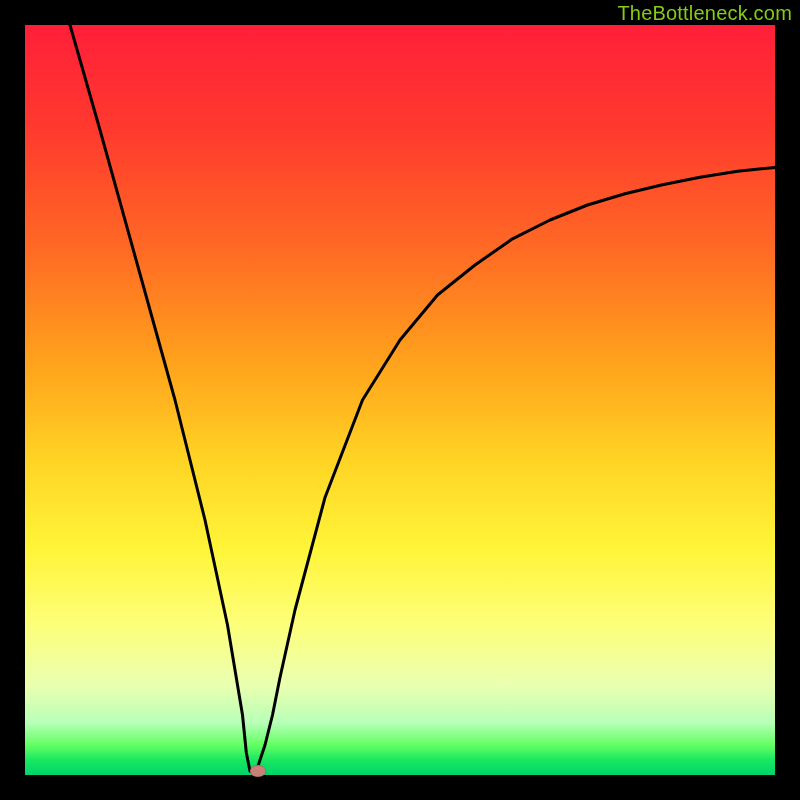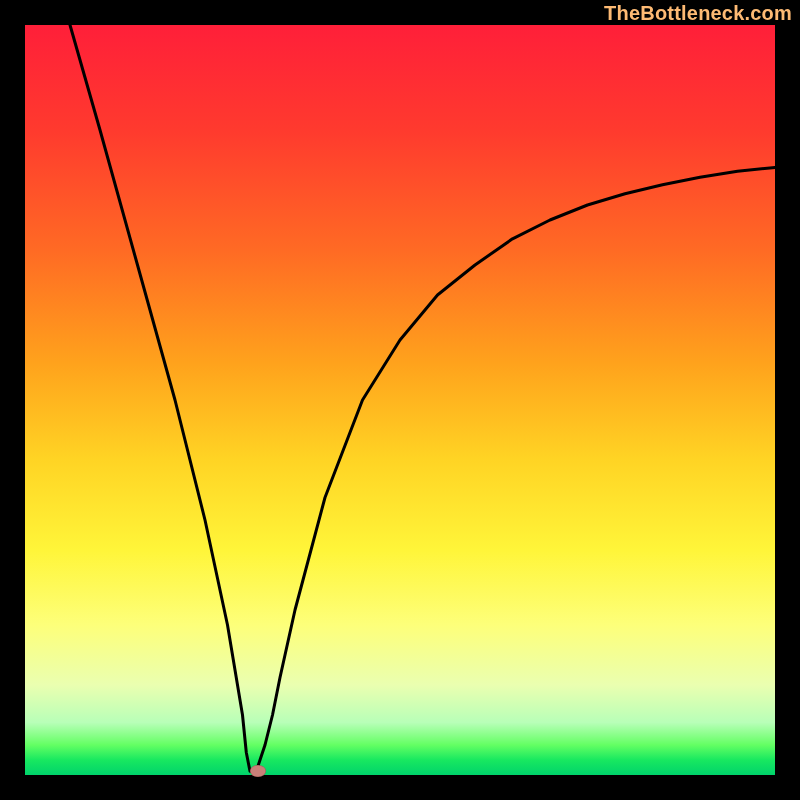--- a/index.html
+++ b/index.html
@@ -13,24 +13,24 @@
   .frame {
     position: relative;
     width: 800px;
     height: 800px;
     background: #000;
   }
   .watermark {
     position: absolute;
     top: 2px;
     right: 8px;
-    color: #fdba74;
+    color: #84cc16;
     font-size: 20px;
     letter-spacing: 0.2px;
-    font-weight: 700;
+    font-weight: 400;
     z-index: 10;
   }
   .plot {
     position: absolute;
     left: 25px;
     top: 25px;
     width: 750px;
     height: 750px;
     
     background: linear-gradient(

